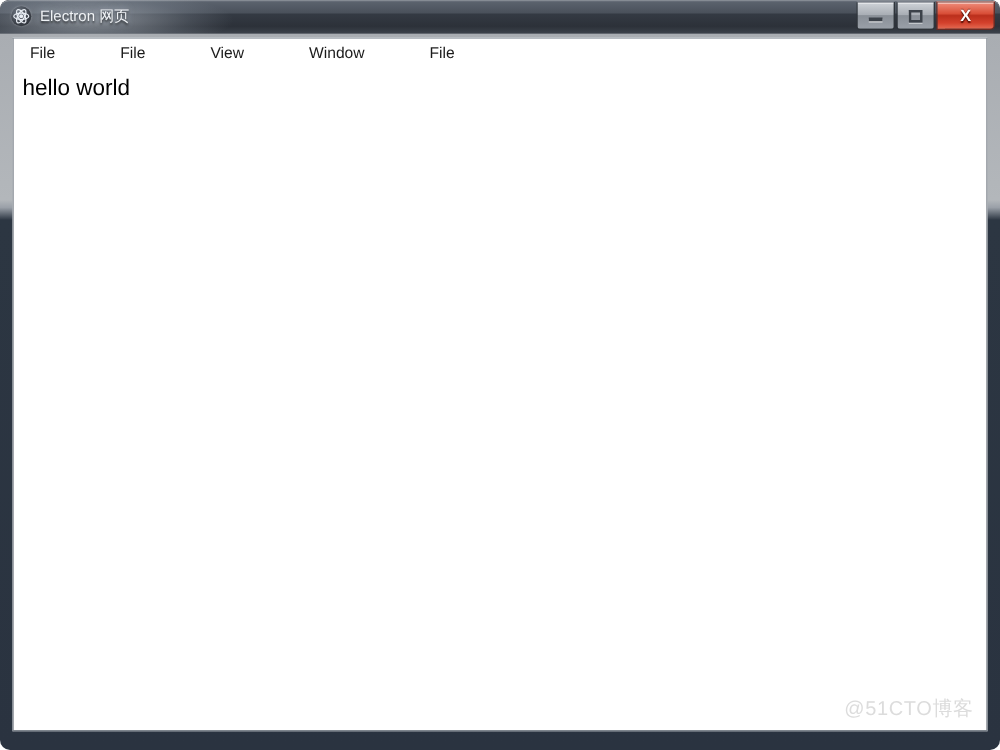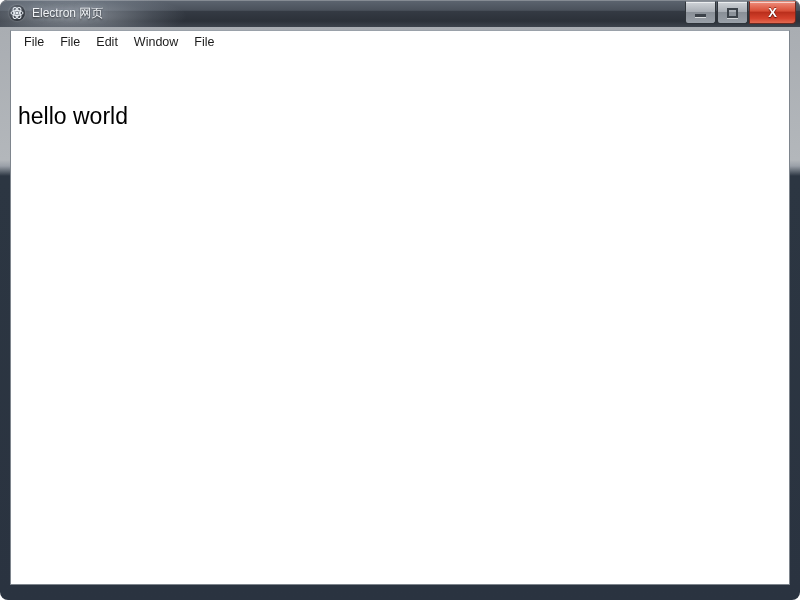--- a/index.html
+++ b/index.html
@@ -134,45 +134,45 @@
   #menubar {
     position: absolute;
     left: 0; top: 0;
     width: 100%;
     height: 22px;
     background: #ffffff;
     display: flex;
     align-items: center;
     padding-left: 5px;
     box-sizing: border-box;
+    gap: 36px;
   }
   .menu-item {
     font-size: 12.5px;
     color: #1b1b1b;
     padding: 2px 8px;
     line-height: 16px;
     white-space: nowrap;
     cursor: default;
   }
 
   
   #page-content {
     position: absolute;
     left: 0; top: 22px;
     right: 0; bottom: 0;
     background: #ffffff;
   }
   #hello-text {
     position: absolute;
     left: 7px; top: 7px;
-    font-size: 23px;
+    font-size: 18px;
     color: #000000;
     line-height: 20px;
     white-space: nowrap;
-    margin-top: 46px;
   }
 
   
   #watermark {
     position: absolute;
     right: 10px;
     bottom: 6px;
     font-size: 16px;
     color: #dcdcdc;
     letter-spacing: 0.5px;
@@ -209,23 +209,24 @@
         <span class="glyph-close">X</span>
       </div>
     </div>
   </div>
 
   <div id="client-area">
 
     <div id="menubar">
       <div class="menu-item">File</div>
       <div class="menu-item">File</div>
-      <div class="menu-item">Edit</div>
+      <div class="menu-item">View</div>
       <div class="menu-item">Window</div>
       <div class="menu-item">File</div>
     </div>
 
     <div id="page-content">
       <div id="hello-text">hello world</div>
+      <div id="watermark">@51CTO博客</div>
     </div>
 
   </div>
 </div>
 
 </body></html>

